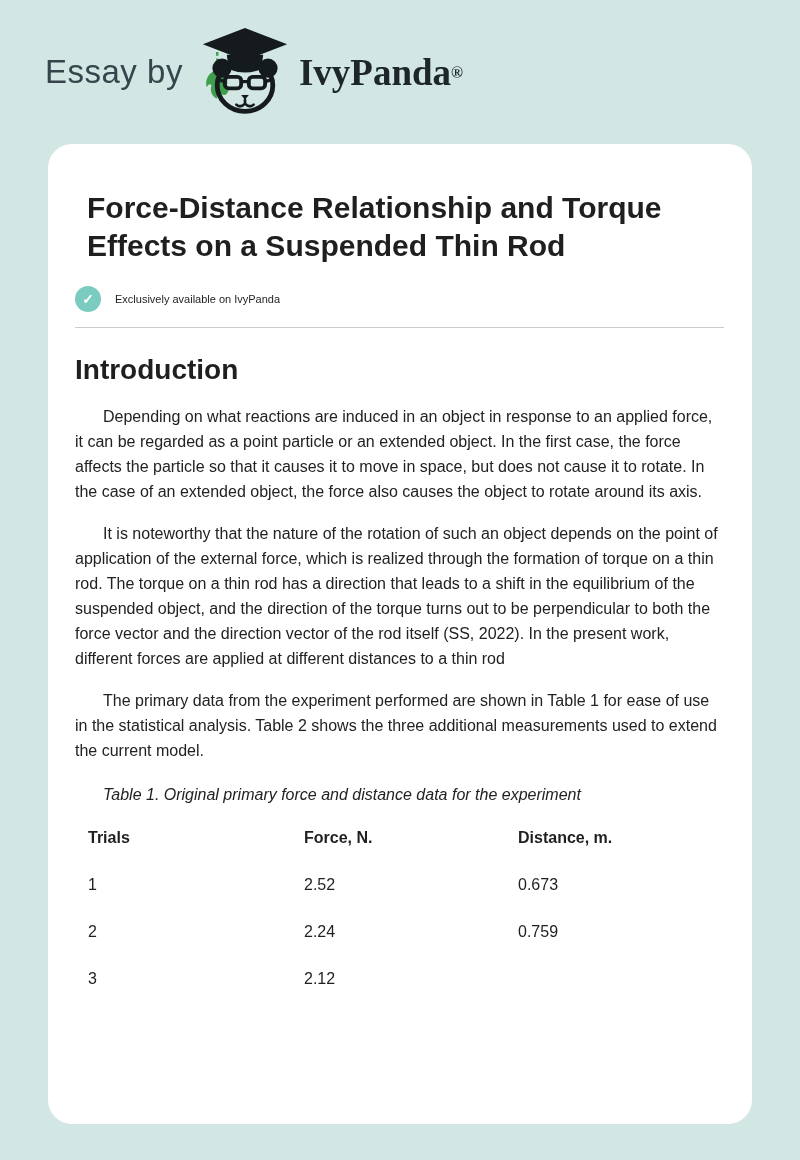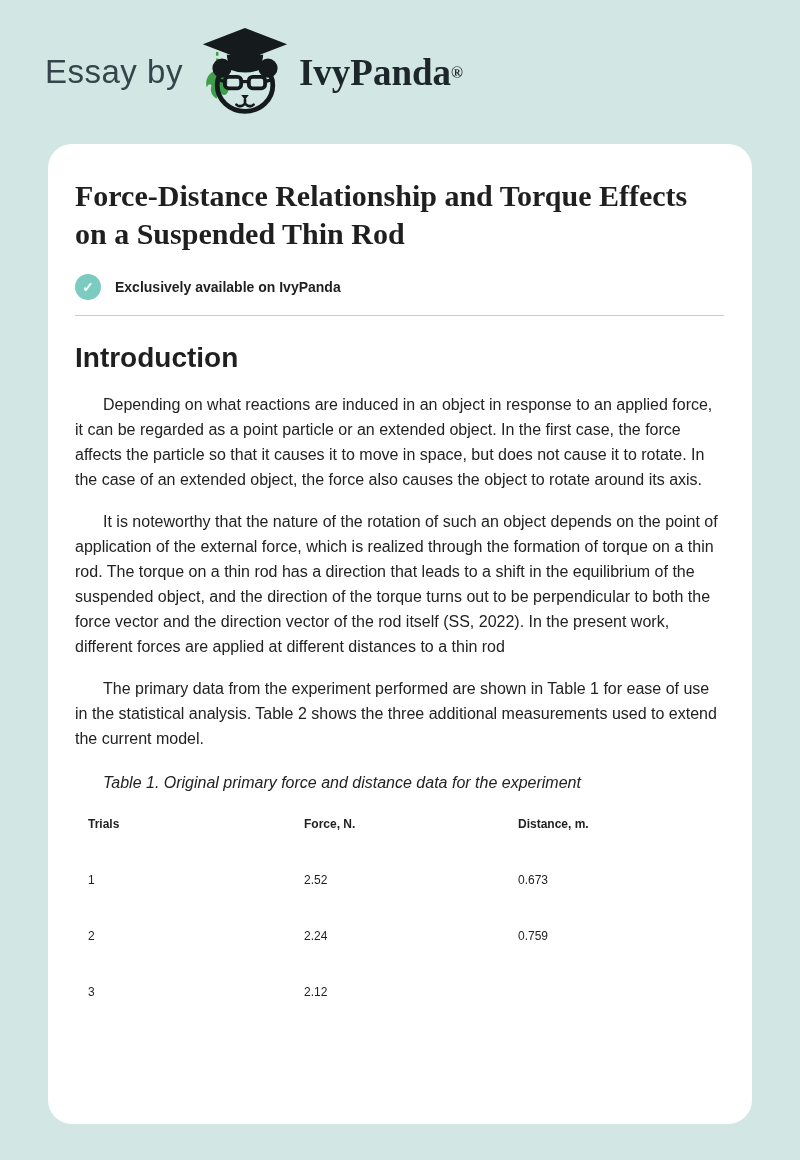--- a/index.html
+++ b/index.html
@@ -40,56 +40,56 @@
   .brand .reg{font-size:16px;margin-top:1px;}
   
   .card{
     width:704px;height:980px;
     margin:0 auto 0 48px;
     background:var(--color-card);
     border-radius:24px;
     padding:33px 28px 40px 27px;
   }
   .doc-title{
-    margin:0;
-    font-size:30px;line-height:38px;font-weight:bold;color:var(--color-text);font-family:Liberation Serif, serif;
+    margin:12px;
+    font-size:30px;line-height:38px;font-weight:bold;color:var(--color-text);
   }
   .badge-row{
     display:flex;align-items:center;gap:14px;
     margin-top:21px;
   }
   .badge-circle{
     width:26px;height:26px;border-radius:50%;
     background:var(--color-badge);color:#ffffff;
     display:flex;align-items:center;justify-content:center;
     font-size:14px;font-weight:bold;flex:0 0 auto;
   }
-  .badge-label{font-size:14px;font-weight:bold;}
+  .badge-label{font-size:11px;font-weight:normal;}
   .divider{
     border:none;border-top:1px solid var(--color-divider);
     margin:15px 0 0 0;
   }
   h2.section-heading{
     font-size:28px;font-weight:bold;color:var(--color-text);
     margin:25px 0 0 0;line-height:34px;
   }
   p.body-par{
     font-size:16px;line-height:25px;margin:17px 0 0 0;
     text-indent:28px;color:#222222;
   }
   .table-caption{
     font-size:16px;font-style:italic;
     margin:23px 0 16px 28px;color:#222222;
   }
   .data-table{
     margin-top:25px;
     display:grid;
     grid-template-columns:216px 214px 1fr;
-    row-gap:42px;
-    font-size:12px;
+    row-gap:29px;
+    font-size:16px;
   }
   .data-table .cell{padding-left:13px;}
   .data-table .th{font-weight:bold;}
 </style>
 </head>
 <body>
 
 <header class="site-header">
   <span class="essay-by">Essay by</span>
   <span class="logo">

